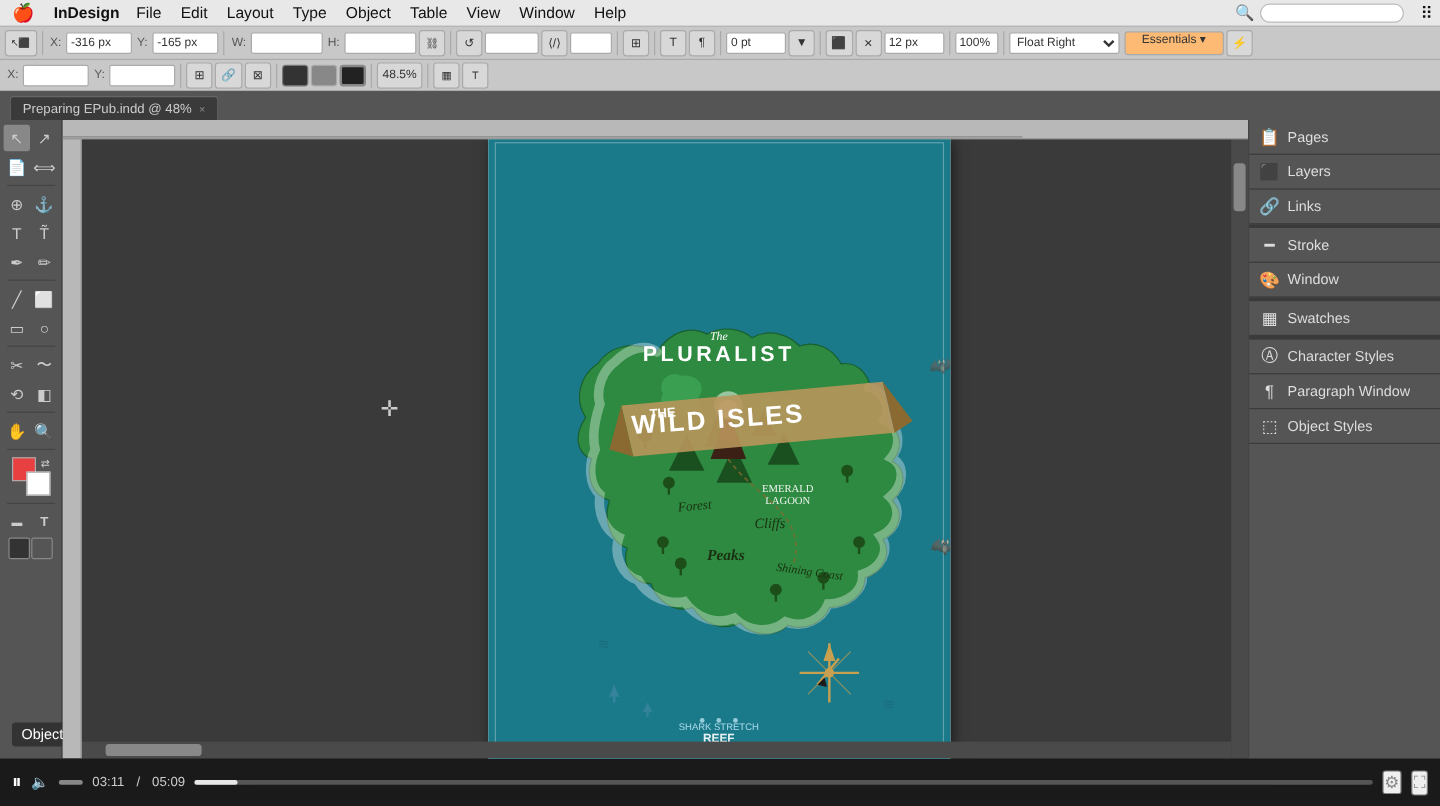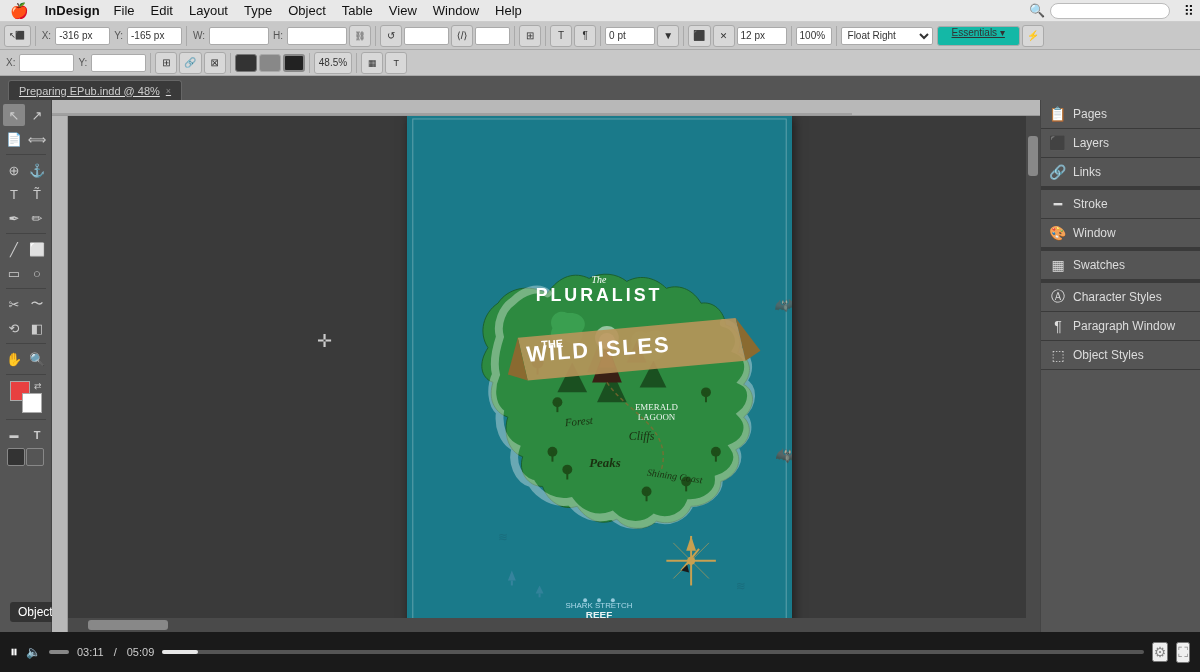--- a/index.html
+++ b/index.html
@@ -39,34 +39,34 @@
       height: 18px; border: 1px solid #aaa; border-radius: 2px;
       background: #fff; font-size: 10px; padding: 0 3px; color: #333; width: 55px;
     }
     .tb-label { font-size: 10px; color: #555; padding: 0 2px; }
     .tb-dropdown {
       height: 18px; border: 1px solid #aaa; border-radius: 2px;
       background: #fff; font-size: 10px; padding: 0 2px; color: #333; width: 92px;
     }
     .essentials-btn {
       height: 20px; border: 1px solid #aaa; border-radius: 3px;
-      background: #14b8a6; font-size: 10px; padding: 0 14px; color: #333; cursor: pointer; text-decoration: underline;
+      background: #fdba74; font-size: 10px; padding: 0 14px; color: #333; cursor: pointer;
     }
 
     
     #toolbar2 {
       width: 100%; height: 26px; background: #c8c8c8;
       display: flex; align-items: center; border-bottom: 1px solid #aaa;
       padding: 0 4px; gap: 2px;
     }
 
     
     #tabbar {
       width: 100%; height: 24px; background: #555;
-      display: flex; align-items: flex-end; padding-left: 8px; text-decoration: underline;
+      display: flex; align-items: flex-end; padding-left: 8px;
     }
     .tab {
       height: 20px; background: #3a3a3a; border: 1px solid #666; border-bottom: none;
       border-radius: 3px 3px 0 0; padding: 0 10px;
       display: flex; align-items: center; font-size: 11px; color: #ccc; cursor: pointer;
     }
     .tab .close-x { margin-left: 6px; font-size: 9px; color: #888; }
 
     
     #main { display: flex; width: 100%; height: calc(672px - 22px - 28px - 26px - 24px - 40px); }

